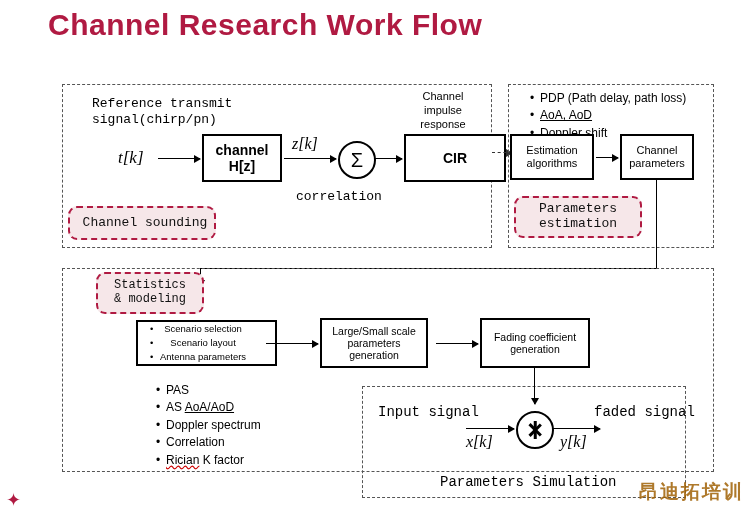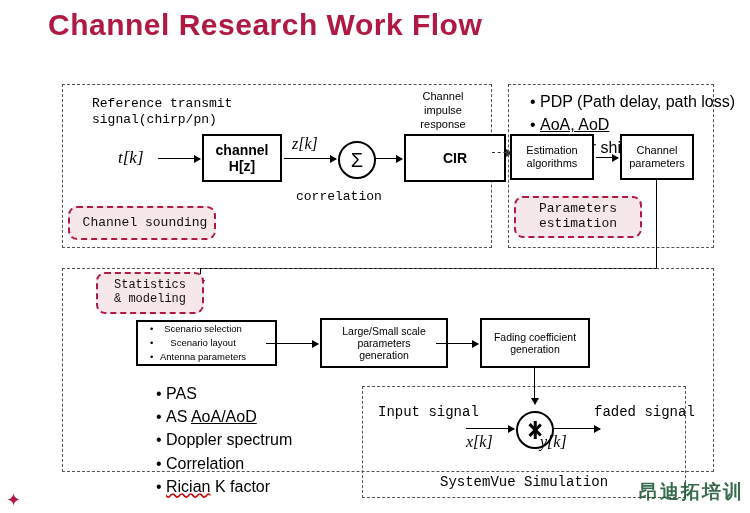--- a/index.html
+++ b/index.html
@@ -75,21 +75,21 @@
 
   .label {
     position: absolute;
     font-size: 12px;
     line-height: 1.25;
   }
   .label.mono { font-size: 13px; }
 
   .bullets {
     position: absolute;
-    font-size: 16px;
+    font-size: 12px;
     line-height: 1.45;
   }
   .bullets ul {
     margin: 0;
     padding-left: 14px;
     list-style: none;
   }
   .bullets li {
     position: relative;
     white-space: nowrap;
@@ -213,21 +213,21 @@
   .math {
     font-family: "Liberation Serif", serif;
     font-style: italic;
   }
 
   .watermark {
     position: absolute;
     right: 6px;
     bottom: 8px;
     text-align: center;
-    color: #14532d;
+    color: #a16207;
     opacity: 0.85;
   }
   .watermark .wm-main {
     font-size: 19px;
     font-weight: bold;
     letter-spacing: 2px;
   }
   .watermark .wm-sub {
     font-size: 10px;
     letter-spacing: 3px;
@@ -315,21 +315,21 @@
     <ul>
       <li>Scenario selection</li>
       <li>Scenario layout</li>
       <li>Antenna parameters</li>
     </ul>
   </div>
 </div>
 
 <div class="arrow" style="left:266px; top:343px; width:52px;"></div>
 
-<div class="box" style="left:320px; top:318px; width:128px; height:50px; white-space:pre-line; font-size:10.5px;">Large/Small scale
+<div class="box" style="left:320px; top:318px; width:108px; height:50px; white-space:pre-line; font-size:10.5px;">Large/Small scale
 parameters
 generation</div>
 
 <div class="arrow" style="left:436px; top:343px; width:42px;"></div>
 
 <div class="box" style="left:480px; top:318px; width:110px; height:50px; white-space:pre-line; font-size:10.5px;">Fading coefficient
 generation</div>
 
 <div class="bullets" style="left:152px; top:382px; width:170px;">
   <ul>
@@ -353,22 +353,22 @@
 <div class="label math" style="left:466px; top:432px; font-size:16px;">x[k]</div>
 
 <div class="multnode" style="left:516px; top:411px;">
   <span class="glyph">
       <span class="bar"></span>
     </span>
 </div>
 
 <div class="arrow" style="left:552px; top:428px; width:48px;"></div>
 
-<div class="label math" style="left:540px; top:432px; font-size:16px;">y[k]</div>
+<div class="label math" style="left:560px; top:432px; font-size:16px;">y[k]</div>
 
 <div class="label mono" style="left:594px; top:404px; font-size:14px;">faded signal</div>
 
-<div class="label mono" style="left:440px; top:474px; font-size:14px;">SystemVue Simulation</div>
+<div class="label mono" style="left:440px; top:474px; font-size:14px;">Parameters Simulation</div>
 
 <div class="watermark">
   <div class="wm-main">昂迪拓培训</div>
 </div>
 <div class="corner-mark">✦</div>
 
 </body></html>

